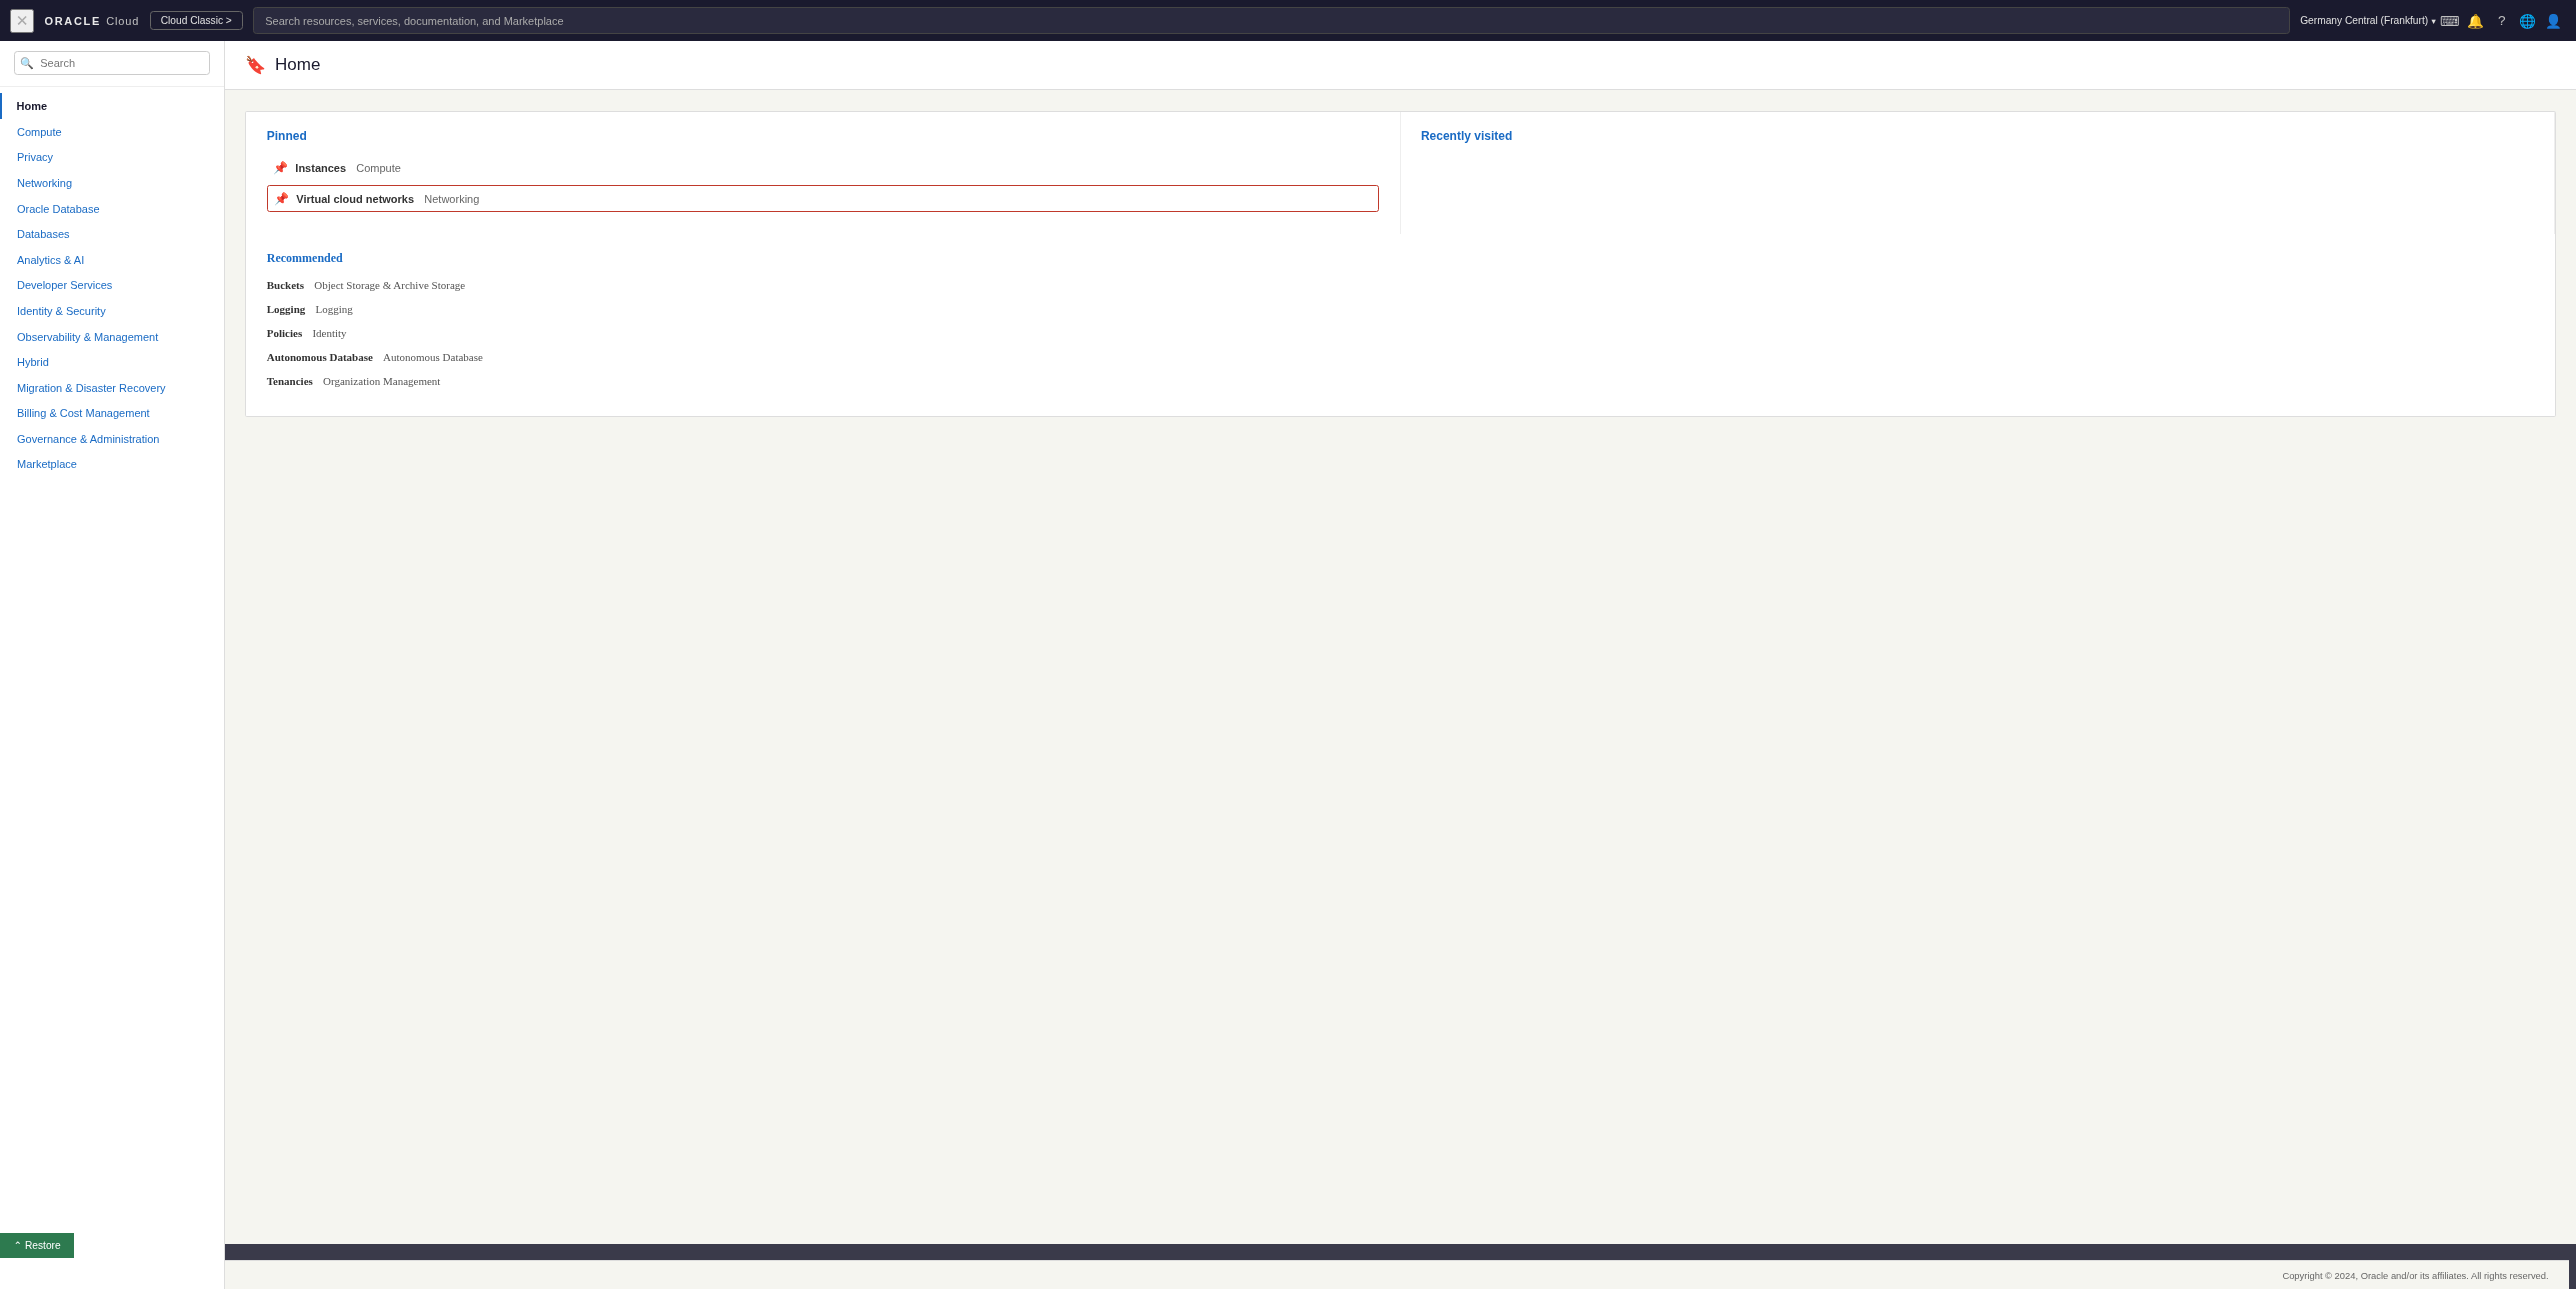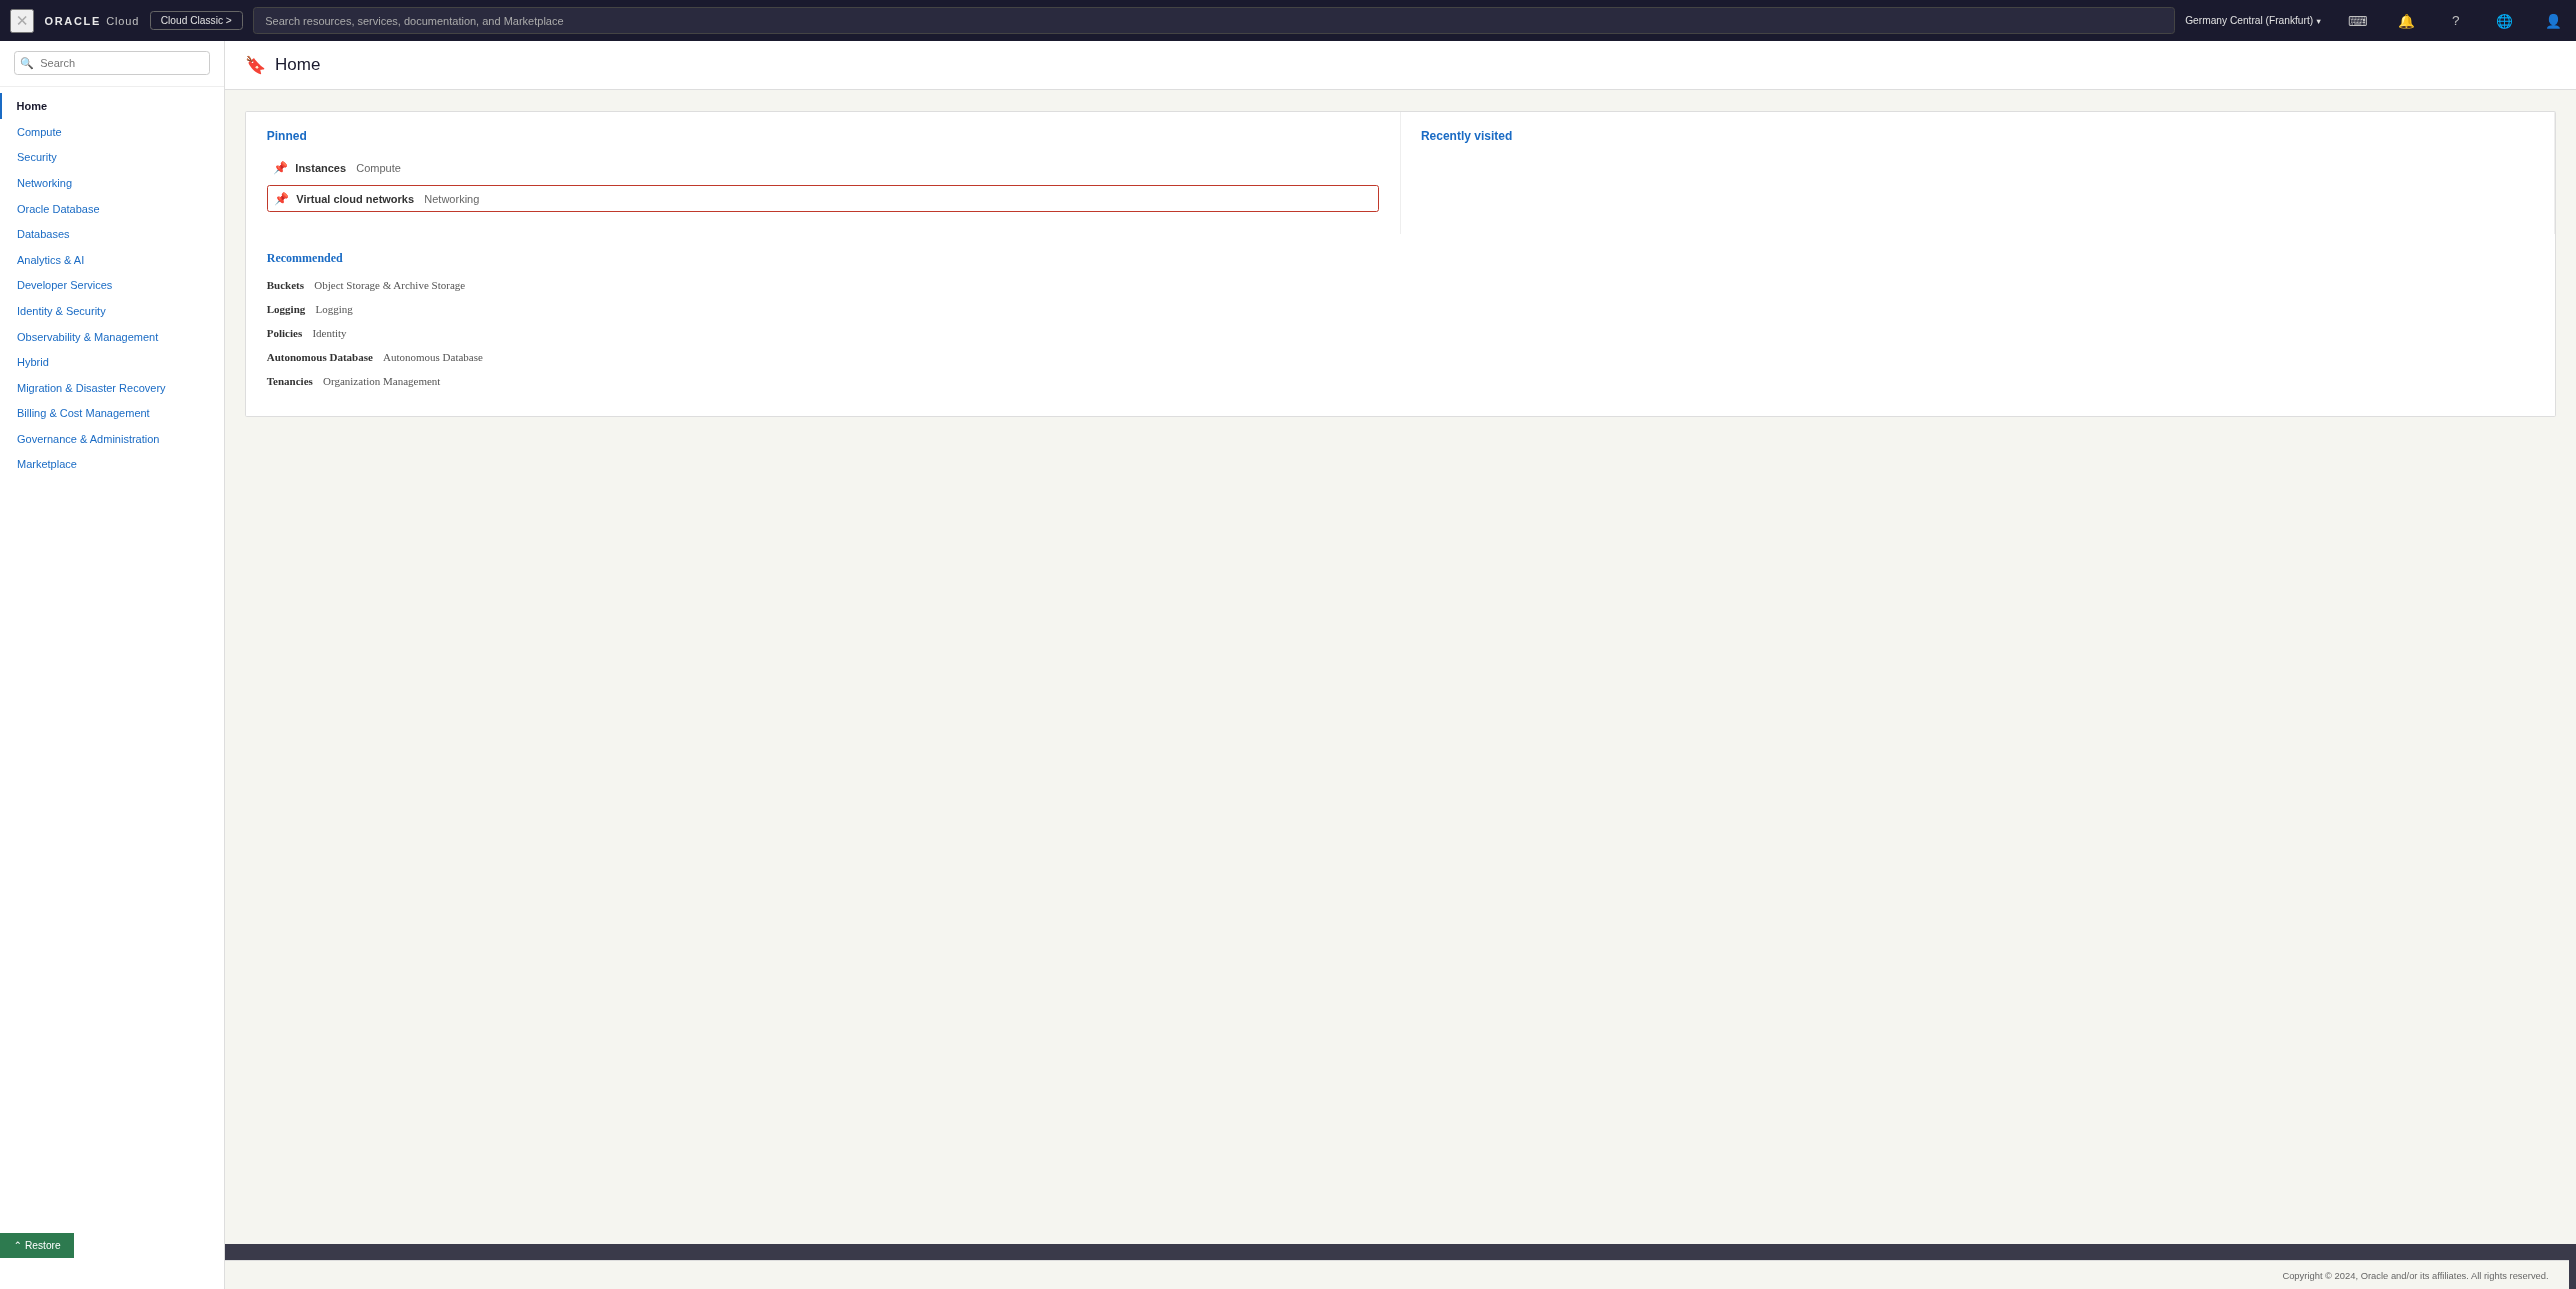--- a/index.html
+++ b/index.html
@@ -70,21 +70,21 @@
       height: 27px;
       padding: 0 11px;
       color: #aaa;
       font-size: 11px;
       display: flex;
       align-items: center;
     }
     .nav-right {
       display: flex;
       align-items: center;
-      gap: 25px;
+      gap: 2px;
       margin-left: auto;
     }
     .nav-region {
       color: #e0e0e0;
       font-size: 10.2px;
       display: flex;
       align-items: center;
       gap: 3.4px;
       cursor: pointer;
       white-space: nowrap;
@@ -357,21 +357,21 @@
   <aside class="sidebar">
     <div class="sidebar-search">
       <div class="sidebar-search-wrap">
         <span class="search-icon">🔍</span>
         <input class="sidebar-search-input" type="text" placeholder="Search" style="">
       </div>
     </div>
     <nav class="sidebar-nav">
       <a class="sidebar-item active">Home</a>
       <a class="sidebar-item">Compute</a>
-      <a class="sidebar-item">Security</a>
+      <a class="sidebar-item">Privacy</a>
       <a class="sidebar-item">Networking</a>
       <a class="sidebar-item">Oracle Database</a>
       <a class="sidebar-item">Databases</a>
       <a class="sidebar-item">Analytics &amp; AI</a>
       <a class="sidebar-item">Developer Services</a>
       <a class="sidebar-item">Identity &amp; Security</a>
       <a class="sidebar-item">Observability &amp; Management</a>
       <a class="sidebar-item">Hybrid</a>
       <a class="sidebar-item">Migration &amp; Disaster Recovery</a>
       <a class="sidebar-item">Billing &amp; Cost Management</a>

